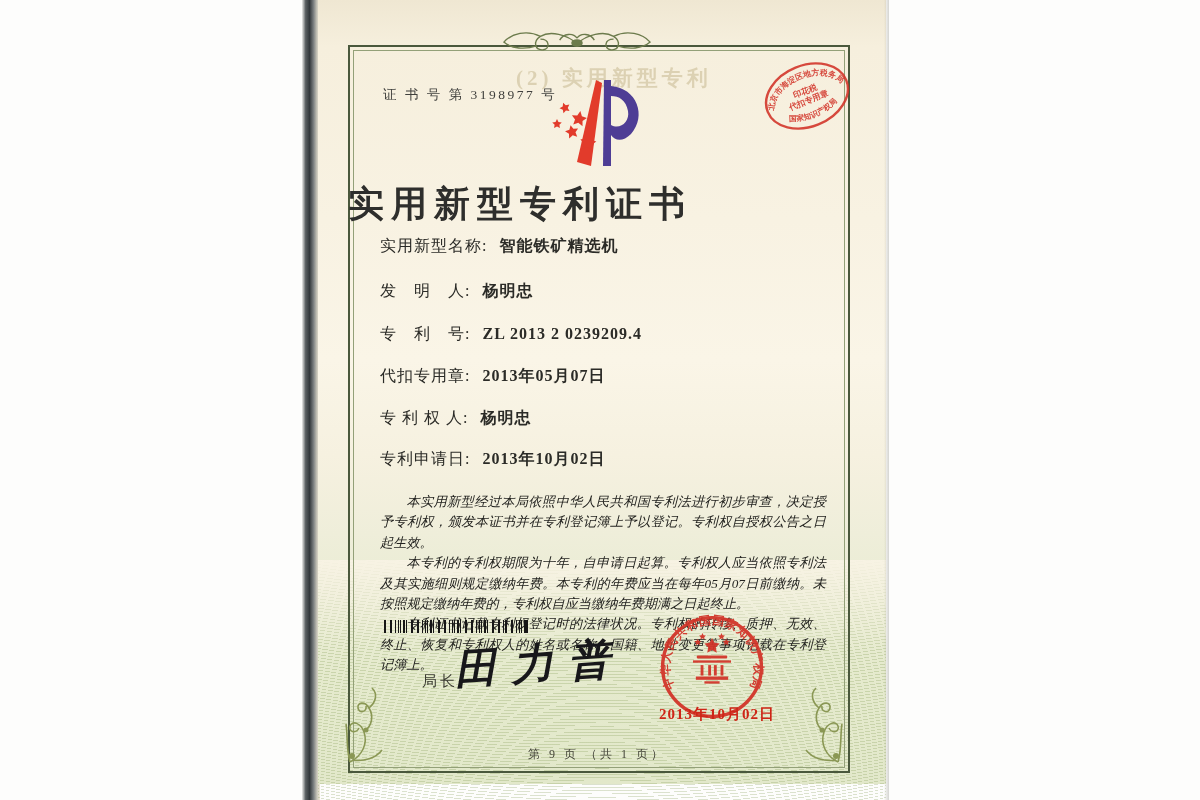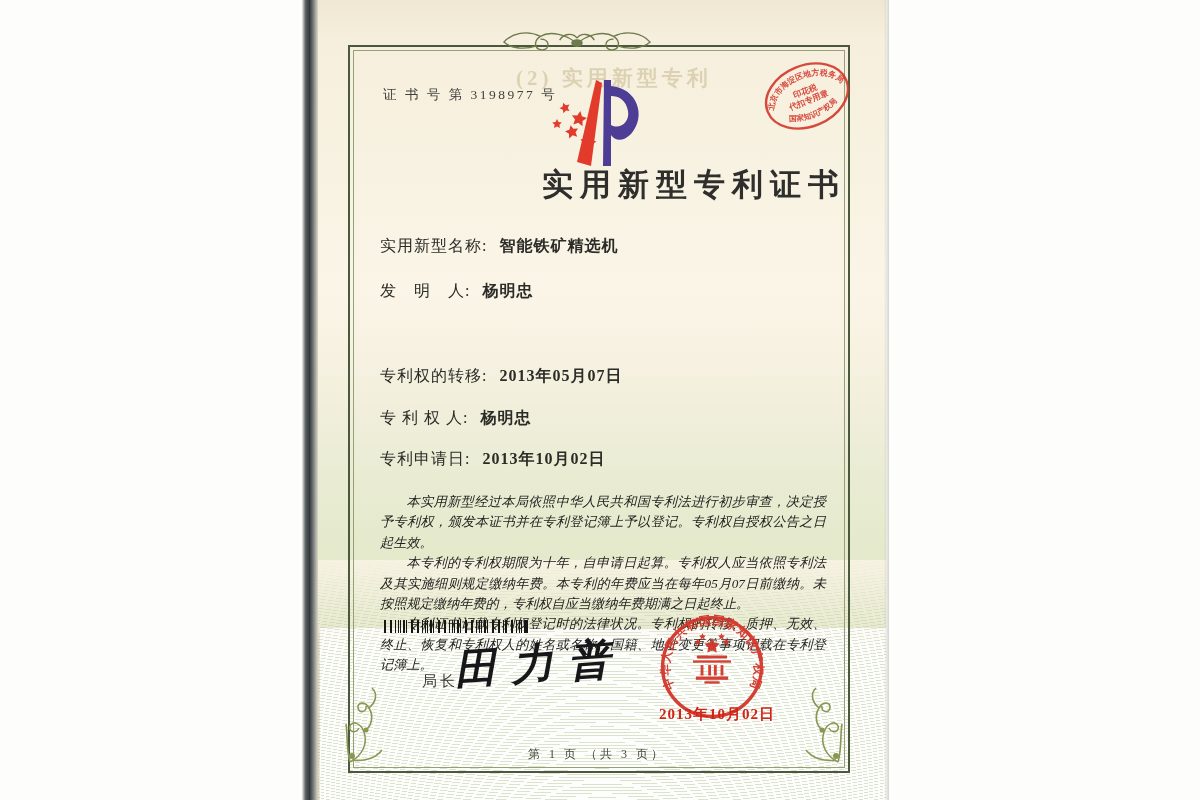--- a/index.html
+++ b/index.html
@@ -2,40 +2,40 @@
 <html><head>
 <meta charset="utf-8">
 <style>
   html,body{margin:0;padding:0;background:#ffffff;}
   .scene{position:relative;width:1200px;height:800px;overflow:hidden;
          background:#fdfdfc;font-family:"Liberation Serif","DejaVu Serif",serif;}
   
   .spine{position:absolute;left:302px;top:0;width:18px;height:800px;
          background:linear-gradient(90deg,#ececea 0%,#5a5f61 20%,#32373a 42%,#7b7f80 64%,#cbc8bb 84%,#f2ebd9 100%);}
   
-  .page{position:absolute;left:318px;top:0;width:568px;height:628px;
+  .page{position:absolute;left:318px;top:0;width:568px;height:784px;
         background:linear-gradient(180deg,#efe7d2 0%,#f6efdd 6%,#f8f2e2 28%,#faf5e7 46%,#f6f1e0 58%,#efeeda 68%,#e9ecd3 76%,#e5eacd 86%,#e2e8ca 100%);}
   .page-edge{position:absolute;left:884px;top:0;width:5px;height:800px;
         background:linear-gradient(90deg,rgba(0,0,0,0) 0%,rgba(110,110,100,0.28) 100%);}
   
   .wavy{position:absolute;left:0;top:560px;width:568px;height:240px;
         background:
           linear-gradient(180deg,rgba(248,243,228,0.95) 0px,rgba(248,243,228,0) 90px),
           repeating-radial-gradient(140% 120% at 50% 250%,rgba(122,148,74,0.26) 0 1px,rgba(122,148,74,0) 1px 4px);}
   
   .frame{position:absolute;left:30px;top:45px;width:498px;height:724px;
          border:2px solid #4a583c;outline:1px solid #93a078;outline-offset:-6px;}
   .ornament-top{position:absolute;left:182px;top:26px;width:154px;height:36px;}
   .ornament-corner{position:absolute;width:56px;height:80px;}
   .cert-no{position:absolute;left:52px;top:86px;font-size:13.5px;letter-spacing:2.5px;color:#3f3f3c;margin-left:13px;}
   .ghost{position:absolute;left:198px;top:64px;font-size:21px;letter-spacing:4px;
          color:#c3b489;opacity:0.5;font-weight:bold;}
   .logo{position:absolute;left:227px;top:78px;}
-  .title{position:absolute;left:30px;top:164px;width:498px;text-align:right;
-         font-size:31px;font-weight:bold;letter-spacing:7px;color:#2e2e2c;}
+  .title{position:absolute;left:30px;top:180px;width:498px;text-align:left;
+         font-size:36px;font-weight:bold;letter-spacing:7px;color:#2e2e2c;}
   .field{position:absolute;left:62px;font-size:16px;color:#2b2b27;letter-spacing:1px;white-space:nowrap;}
   .field .fvalue{font-weight:600;margin-left:7px;}
   .body-text{position:absolute;left:62px;top:492px;width:446px;font-size:13.2px;
              line-height:20.4px;color:#22221f;text-align:justify;font-style:italic;}
   .body-text p{margin:0;text-indent:2em;}
   .barcode{position:absolute;left:66px;top:620px;width:148px;height:13px;
            background:repeating-linear-gradient(90deg,
              #161616 0 1.5px,transparent 1.5px 2.5px,
              #161616 2.5px 3px,transparent 3px 5.5px,
              #161616 5.5px 7.5px,transparent 7.5px 8.5px,
@@ -121,22 +121,26 @@
     <div class="title">实用新型专利证书</div>
 
     <div class="field" style="top:236px">
       <span class="flabel">实用新型名称:</span>
       <span class="fvalue">智能铁矿精选机</span>
     </div>
     <div class="field" style="top:281px">
       <span class="flabel">发　明　人:</span>
       <span class="fvalue">杨明忠</span>
     </div>
+    <div class="field" style="top:324px">
+      <span class="flabel">专　利　号:</span>
+      <span class="fvalue">ZL 2013 2 0239209.4</span>
+    </div>
     <div class="field" style="top:366px">
-      <span class="flabel">专利权的转移:</span>
+      <span class="flabel">代扣专用章:</span>
       <span class="fvalue">2013年05月07日</span>
     </div>
     <div class="field" style="top:408px">
       <span class="flabel">专 利 权 人:</span>
       <span class="fvalue">杨明忠</span>
     </div>
     <div class="field" style="top:449px">
       <span class="flabel">专利申请日:</span>
       <span class="fvalue">2013年10月02日</span>
     </div>
@@ -171,21 +175,21 @@
         <rect x="48" y="58" width="3" height="11"></rect>
         <rect x="56" y="58" width="3" height="11"></rect>
         <rect x="62" y="58" width="3" height="11"></rect>
         <rect x="69" y="58" width="3" height="11"></rect>
         <rect x="43" y="70" width="34" height="3.5"></rect>
         <rect x="52" y="75" width="16" height="2.5"></rect>
       </g>
     </svg>
     <div class="seal-date">2013年10月02日</div>
 
-    <div class="footer">第 1 页 （共 3 页）</div>
+    <div class="footer">第 9 页 （共 1 页）</div>
 
     <svg class="seal-oval" viewBox="0 0 150 120">
       <defs>
         <path id="ovalTop" d="M14 72 A61 42 0 1 1 136 72" fill="none"></path>
         <path id="ovalBottom" d="M30 86 Q 75 106 120 86" fill="none"></path>
       </defs>
       <ellipse cx="75" cy="60" rx="69" ry="50" fill="none" stroke="#d23227" stroke-width="4"></ellipse>
       <text font-size="13" font-weight="bold" fill="#d23227" font-family="Liberation Serif, DejaVu Serif, serif">
         <textPath href="#ovalTop" startOffset="50%" text-anchor="middle">北京市海淀区地方税务局</textPath>
       </text>

